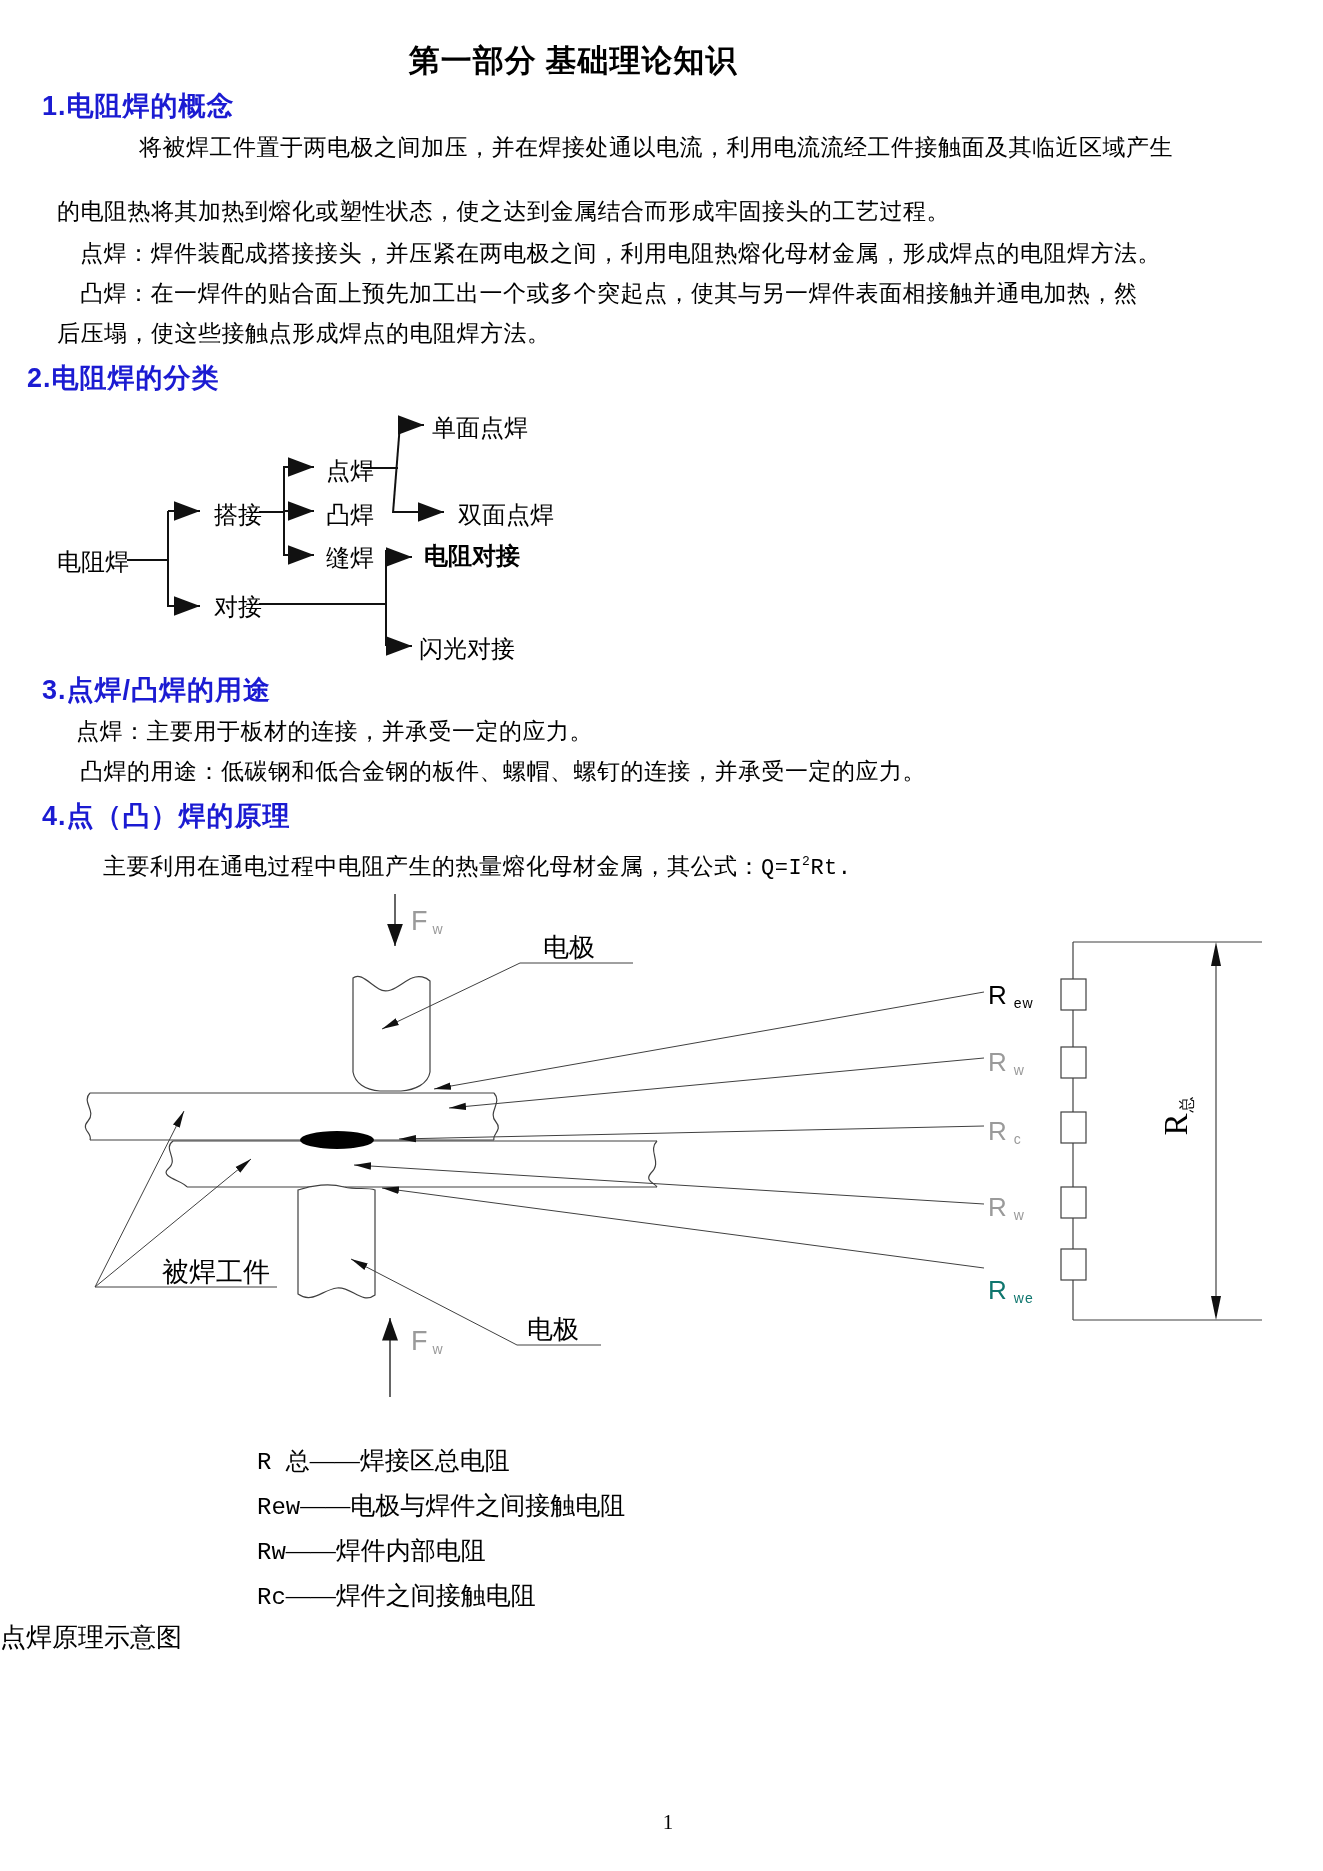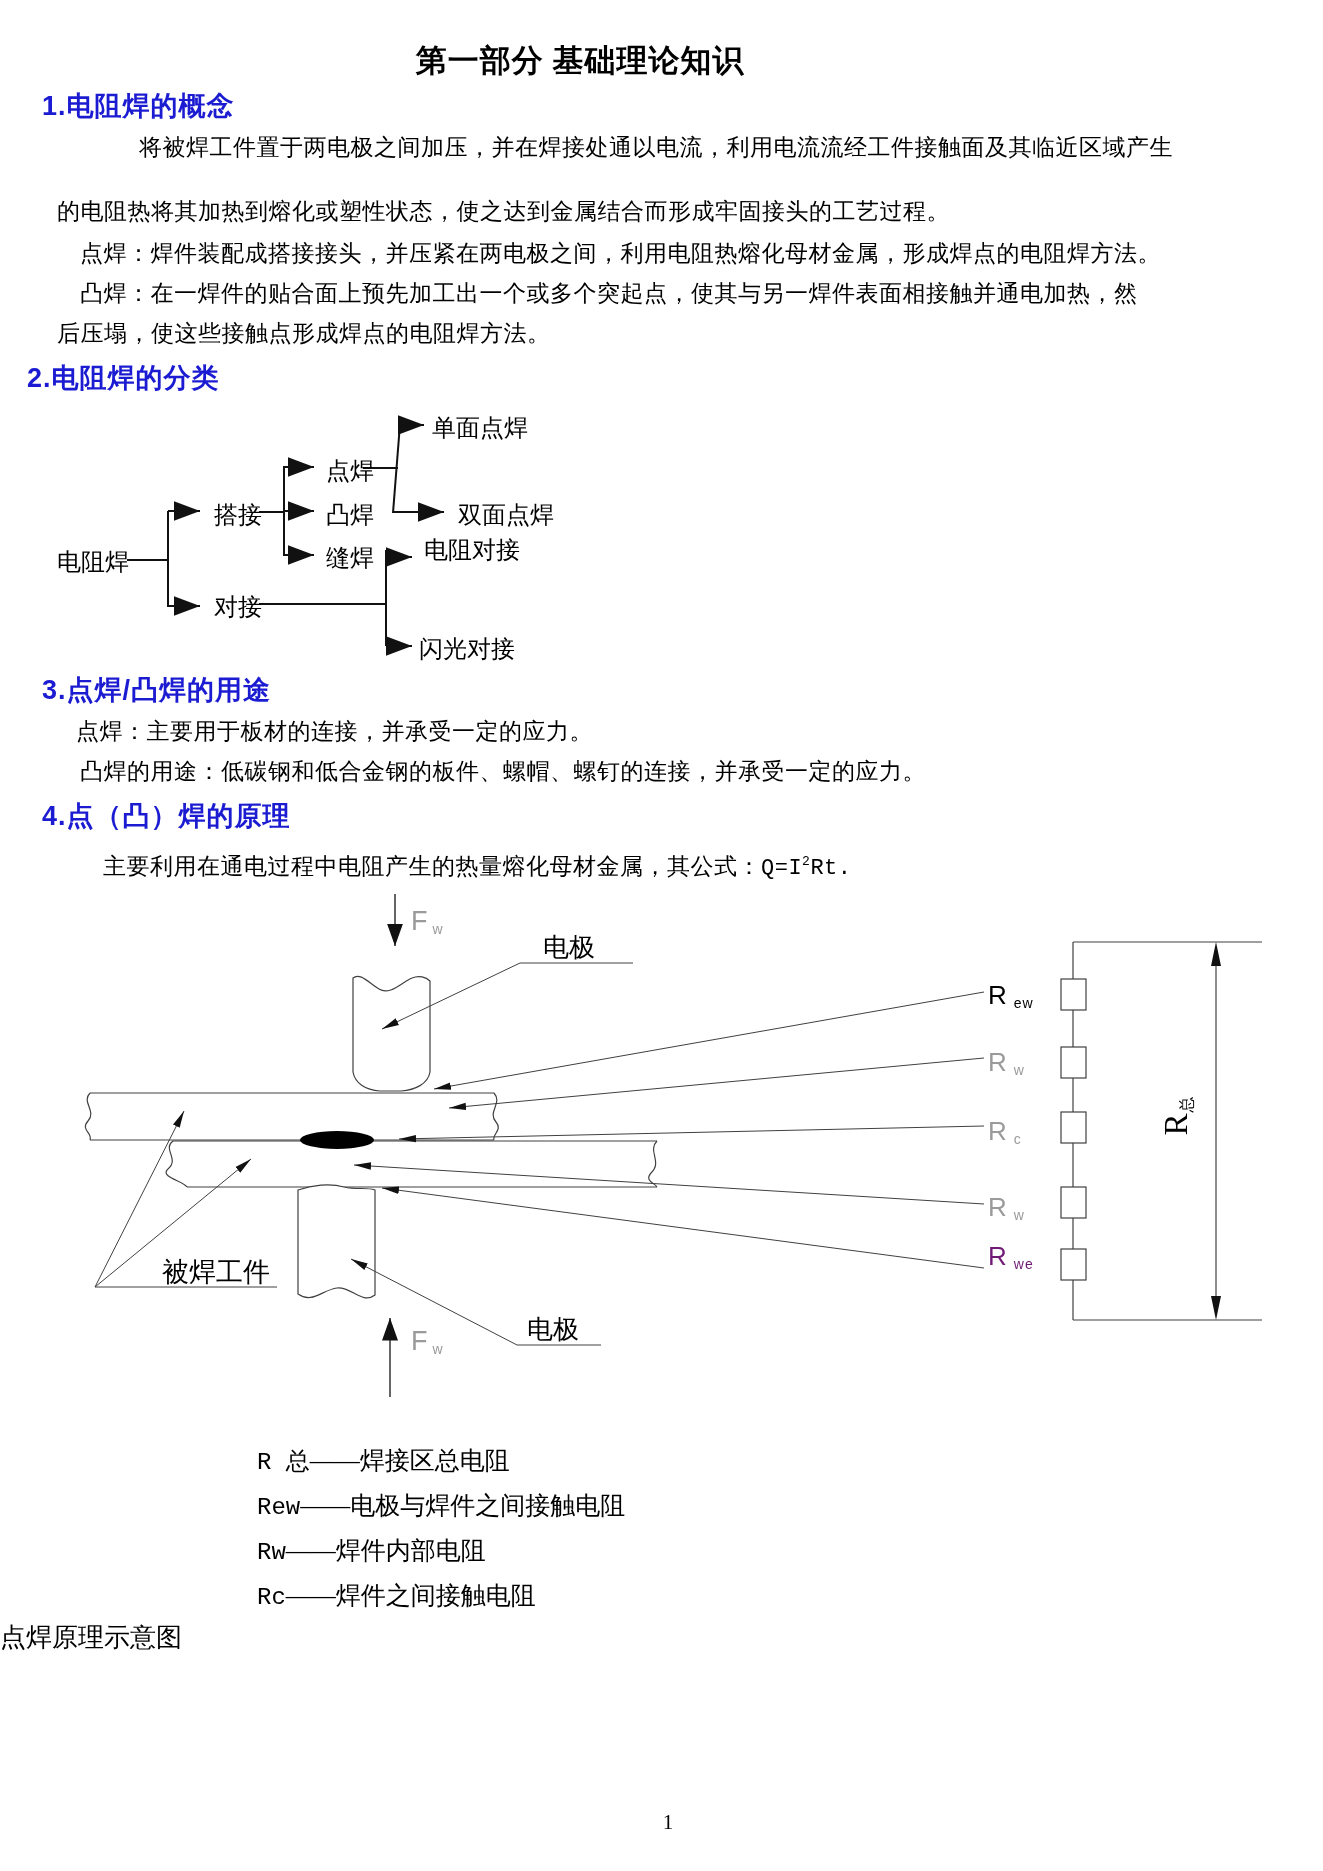--- a/index.html
+++ b/index.html
@@ -23,21 +23,21 @@
   .pagenum{width:1336px;text-align:center;font-size:21px;}
   .mono{font-family:"Liberation Mono","DejaVu Sans Mono",monospace;font-size:22px;}
   sup{font-size:13px;}
   svg{position:absolute;left:0;top:0;overflow:visible;}
 </style>
 </head>
 <body>
 
 <div class="page">
 
-  <div class="abs title" style="left:15px;top:40px;">第一部分 基础理论知识</div>
+  <div class="abs title" style="left:8px;top:40px;">第一部分 基础理论知识</div>
 
   <div class="abs bluehead" style="left:42px;top:88px;color:#1b1bd2;">1.电阻焊的概念</div>
   <div class="abs bodyline" style="left:103px;top:132px;margin-left:36px;">将被焊工件置于两电极之间加压，并在焊接处通以电流，利用电流流经工件接触面及其临近区域产生</div>
   <div class="abs bodyline" style="left:57px;top:196px;">的电阻热将其加热到熔化或塑性状态，使之达到金属结合而形成牢固接头的工艺过程。</div>
   <div class="abs bodyline" style="left:80px;top:238px;">点焊：焊件装配成搭接接头，并压紧在两电极之间，利用电阻热熔化母材金属，形成焊点的电阻焊方法。</div>
   <div class="abs bodyline" style="left:80px;top:278px;">凸焊：在一焊件的贴合面上预先加工出一个或多个突起点，使其与另一焊件表面相接触并通电加热，然</div>
   <div class="abs bodyline" style="left:57px;top:318px;">后压塌，使这些接触点形成焊点的电阻焊方法。</div>
 
   <div class="abs bluehead" style="left:27px;top:360px;color:#1b1bd2;">2.电阻焊的分类</div>
 
@@ -69,21 +69,21 @@
       </g>
     </svg>
     <span class="abs treelabel" style="left:57px;top:146px;text-align:center;">电阻焊</span>
     <span class="abs treelabel" style="left:214px;top:99px;">搭接</span>
     <span class="abs treelabel" style="left:214px;top:191px;">对接</span>
     <span class="abs treelabel" style="left:326px;top:55px;">点焊</span>
     <span class="abs treelabel" style="left:326px;top:99px;">凸焊</span>
     <span class="abs treelabel" style="left:326px;top:142px;">缝焊</span>
     <span class="abs treelabel" style="left:432px;top:12px;">单面点焊</span>
     <span class="abs treelabel" style="left:458px;top:99px;">双面点焊</span>
-    <span class="abs treelabel" style="left:424px;top:134px;">电阻对接</span>
+    <span class="abs treelabel" style="left:424px;top:140px;font-weight:bold;">电阻对接</span>
     <span class="abs treelabel" style="left:419px;top:233px;">闪光对接</span>
   </div>
 
   <div class="abs bluehead" style="left:42px;top:672px;color:#1b1bd2;">3.点焊/凸焊的用途</div>
   <div class="abs bodyline" style="left:76px;top:716px;">点焊：主要用于板材的连接，并承受一定的应力。</div>
   <div class="abs bodyline" style="left:80px;top:756px;">凸焊的用途：低碳钢和低合金钢的板件、螺帽、螺钉的连接，并承受一定的应力。</div>
 
   <div class="abs bluehead" style="left:42px;top:798px;color:#1b1bd2;">4.点（凸）焊的原理</div>
   <div class="abs bodyline" style="left:103px;top:851px;">
     <span>主要利用在通电过程中电阻产生的热量熔化母材金属，其公式：</span><span class="mono">Q=I</span><sup class="mono" style="font-size:13px;">2</sup><span class="mono">Rt.</span>
@@ -171,21 +171,21 @@
     <span class="abs cadf" style="left:411px;top:18px;color:#9a9a9a;"><span>F</span><span class="s">w</span></span>
     <span class="abs diaglabel" style="left:543px;top:42px;">电极</span>
     <span class="abs diaglabel" style="left:162px;top:366px;font-size:27px;">被焊工件</span>
     <span class="abs diaglabel" style="left:527px;top:424px;">电极</span>
     <span class="abs cadf" style="left:411px;top:438px;color:#9a9a9a;"><span>F</span><span class="s">w</span></span>
 
     <span class="abs cadr" style="left:988px;top:92px;color:#000000;"><span>R</span><span class="s">ew</span></span>
     <span class="abs cadr" style="left:988px;top:159px;color:#9a9a9a;"><span>R</span><span class="s">w</span></span>
     <span class="abs cadr" style="left:988px;top:228px;color:#9a9a9a;"><span>R</span><span class="s">c</span></span>
     <span class="abs cadr" style="left:988px;top:304px;color:#9a9a9a;"><span>R</span><span class="s">w</span></span>
-    <span class="abs cadr" style="left:988px;top:353px;color:#701a75;"><span>R</span><span class="s">we</span></span>
+    <span class="abs cadr" style="left:988px;top:387px;color:#0f766e;"><span>R</span><span class="s">we</span></span>
 
     <span class="abs rtotal" style="left:1158px;top:208px;"><span>R</span><span class="s">总</span></span>
   </div>
 
   <div class="abs" style="left:257px;top:1438px;">
     <div class="legendline"><span class="sym">R 总</span><span>——焊接区总电阻</span></div>
     <div class="legendline"><span class="sym">Rew</span><span>——电极与焊件之间接触电阻</span></div>
     <div class="legendline"><span class="sym">Rw</span><span>——焊件内部电阻</span></div>
     <div class="legendline"><span class="sym">Rc</span><span>——焊件之间接触电阻</span></div>
   </div>

